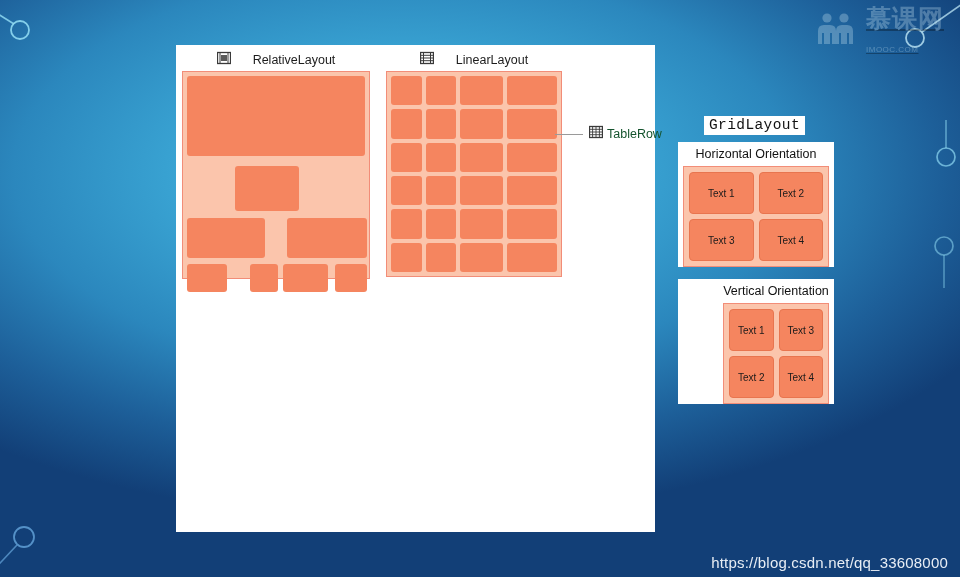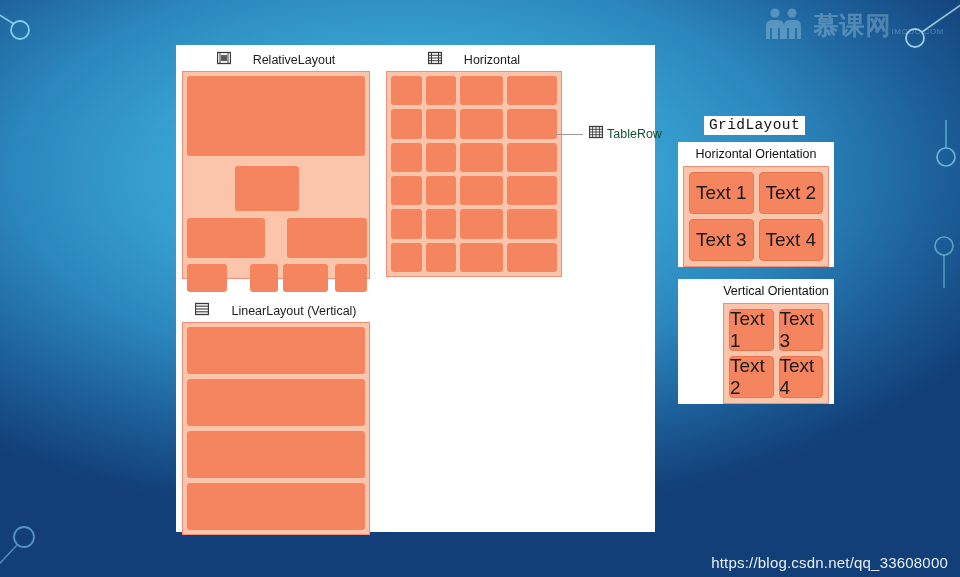--- a/index.html
+++ b/index.html
@@ -27,22 +27,23 @@
     position: absolute;
     top: 6px; right: 16px;
     display: flex;
     align-items: center;
     gap: 9px;
     opacity: 0.30;
   }
   .wm-figures { display: block; }
   .wm-text {
     display: flex;
-    flex-direction: row;
+    flex-direction: column;
     line-height: 1;
+    text-decoration: underline;
   }
   .wm-cn {
     font-size: 25px;
     font-weight: bold;
     color: #cfe9f5;
     letter-spacing: 1px;
   }
   .wm-en {
     font-size: 8px;
     color: #cfe9f5;
@@ -198,21 +199,21 @@
     gap: 5px;
   }
   .grid-cell {
     background: #f5855f;
     border: 1px solid #e8754f;
     border-radius: 4px;
     height: 42px;
     display: flex;
     align-items: center;
     justify-content: center;
-    font-size: 19px;
+    font-size: 10px;
     color: #1a1a1a;
   }
 
   
   .footer-url {
     position: absolute;
     right: 12px;
     bottom: 6px;
     font-size: 15px;
     color: #e8eef5;
@@ -305,21 +306,21 @@
       <span class="gicon">
         <svg width="14" height="14" viewBox="0 0 14 14">
           <rect x="0.5" y="1.5" width="13" height="11" fill="#fff" stroke="#3a3a3a" stroke-width="1.3"></rect>
           <line x1="0.5" y1="4.3" x2="13.5" y2="4.3" stroke="#3a3a3a" stroke-width="1"></line>
           <line x1="0.5" y1="7" x2="13.5" y2="7" stroke="#3a3a3a" stroke-width="1"></line>
           <line x1="0.5" y1="9.7" x2="13.5" y2="9.7" stroke="#3a3a3a" stroke-width="1"></line>
           <line x1="3.5" y1="1.5" x2="3.5" y2="12.5" stroke="#3a3a3a" stroke-width="1"></line>
           <line x1="10.5" y1="1.5" x2="10.5" y2="12.5" stroke="#3a3a3a" stroke-width="1"></line>
         </svg>
       </span>
-      <span class="quad-title">Horizontal</span>
+      <span class="quad-title">LinearLayout</span>
     </div>
     <div class="container-box tab-box">
       <div class="tab-grid">
         <div class="blk"></div>
         <div class="blk"></div>
         <div class="blk"></div>
         <div class="blk"></div>
         <div class="blk"></div>
         <div class="blk"></div>
         <div class="blk"></div>
@@ -353,41 +354,20 @@
         <line x1="0.5" y1="7" x2="13.5" y2="7" stroke="#3a3a3a" stroke-width="0.9"></line>
         <line x1="0.5" y1="9.7" x2="13.5" y2="9.7" stroke="#3a3a3a" stroke-width="0.9"></line>
         <line x1="3.6" y1="1.5" x2="3.6" y2="12.5" stroke="#3a3a3a" stroke-width="0.9"></line>
         <line x1="7" y1="1.5" x2="7" y2="12.5" stroke="#3a3a3a" stroke-width="0.9"></line>
         <line x1="10.4" y1="1.5" x2="10.4" y2="12.5" stroke="#3a3a3a" stroke-width="0.9"></line>
       </svg>
     </span>
     <span class="callout-label">TableRow</span>
   </div>
 
-  <div class="quad quad-linv">
-    <div class="quad-head">
-      <span class="gicon">
-        <svg width="14" height="14" viewBox="0 0 14 14">
-          <rect x="0.5" y="1.5" width="13" height="11" fill="#fff" stroke="#3a3a3a" stroke-width="1.3"></rect>
-          <line x1="0.5" y1="4.2" x2="13.5" y2="4.2" stroke="#3a3a3a" stroke-width="1.1"></line>
-          <line x1="0.5" y1="7" x2="13.5" y2="7" stroke="#3a3a3a" stroke-width="1.1"></line>
-          <line x1="0.5" y1="9.8" x2="13.5" y2="9.8" stroke="#3a3a3a" stroke-width="1.1"></line>
-        </svg>
-      </span>
-      <span class="quad-title">LinearLayout (Vertical)</span>
-    </div>
-    <div class="container-box linv-box">
-      <div class="linv-stack">
-        <div class="blk"></div>
-        <div class="blk"></div>
-        <div class="blk"></div>
-        <div class="blk"></div>
-      </div>
-    </div>
-  </div>
 
 
 </div>
 
 <div class="grid-section">
   <div class="grid-heading">GridLayout</div>
 
   <div class="grid-card">
     <div class="grid-card-title">Horizontal Orientation</div>
     <div class="grid-cells-wrap">

